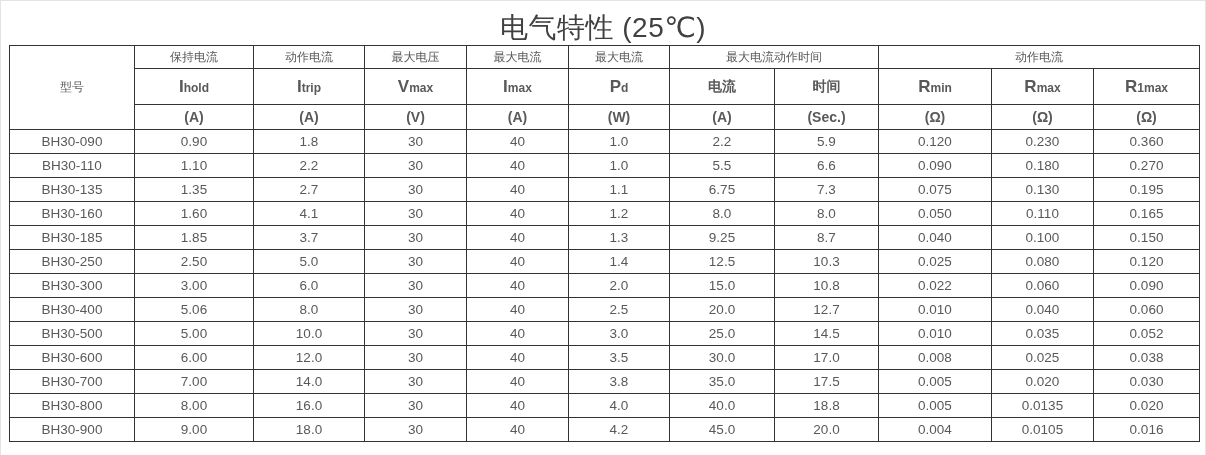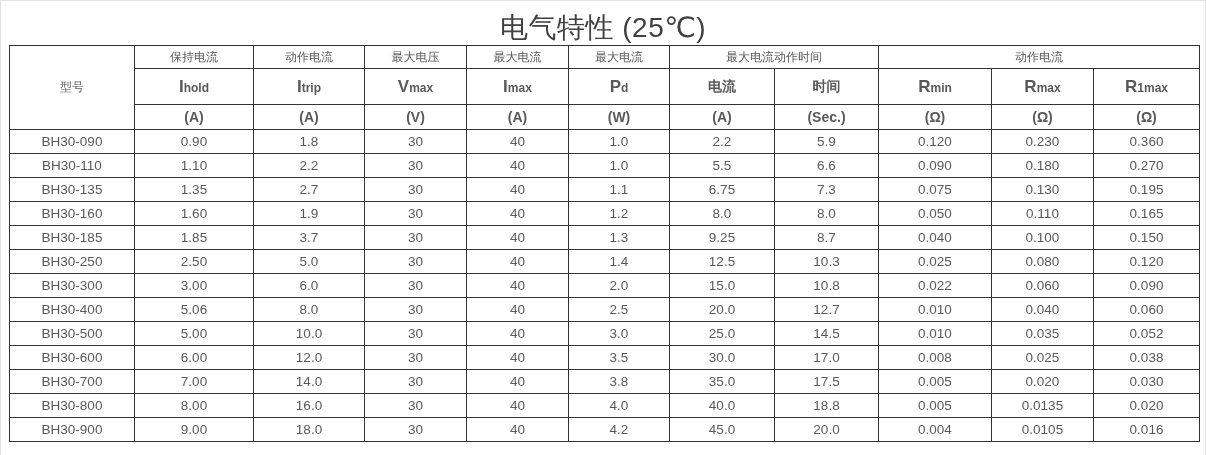--- a/index.html
+++ b/index.html
@@ -196,21 +196,21 @@
           <td>1.1</td>
           <td>6.75</td>
           <td>7.3</td>
           <td>0.075</td>
           <td>0.130</td>
           <td>0.195</td>
         </tr>
         <tr>
           <td>BH30-160</td>
           <td>1.60</td>
-          <td>1.9</td>
+          <td>4.1</td>
           <td>30</td>
           <td>40</td>
           <td>1.2</td>
           <td>8.0</td>
           <td>8.0</td>
           <td>0.050</td>
           <td>0.110</td>
           <td>0.165</td>
         </tr>
         <tr>

